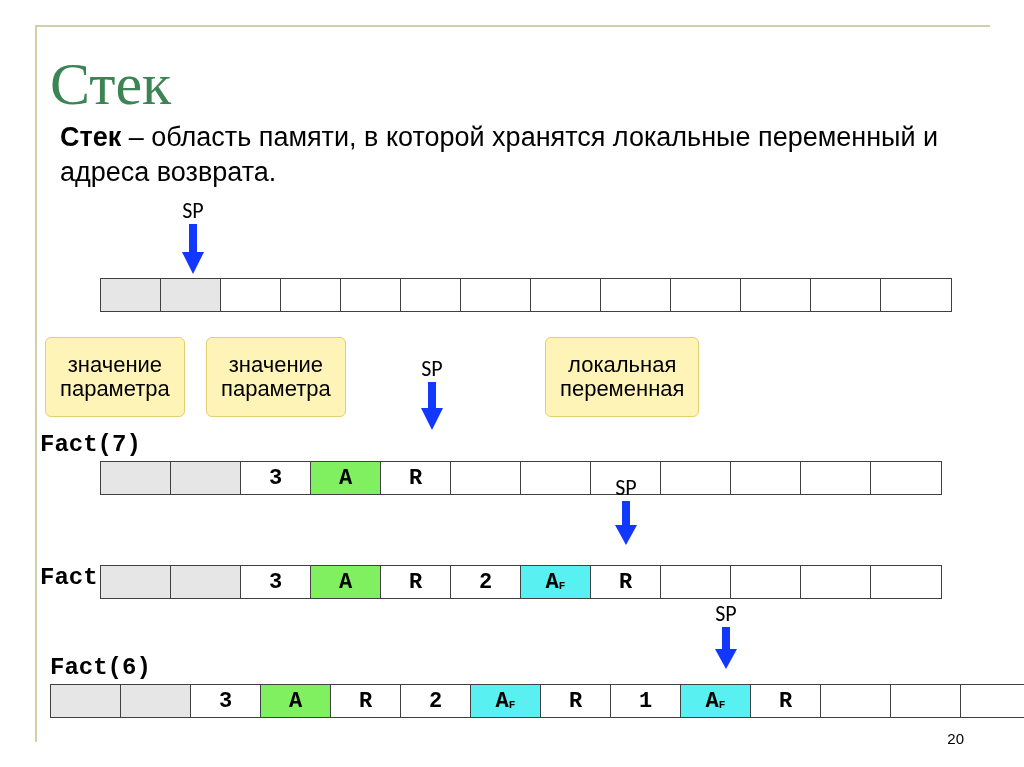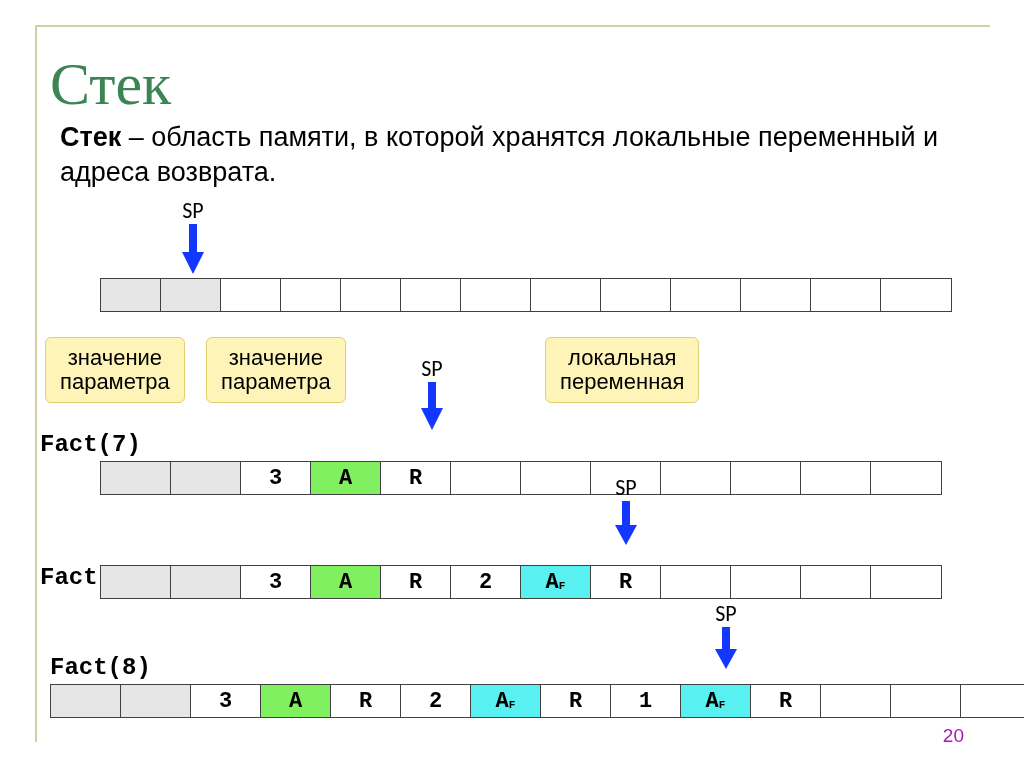--- a/index.html
+++ b/index.html
@@ -82,35 +82,35 @@
     top: 4px;
     font-weight: bold;
   }
   .tag {
     position: absolute;
     background: #fff4b8;
     border: 1px solid #e0d070;
     border-radius: 6px;
     font-size: 22px;
     text-align: center;
-    padding: 8px 14px;
+    padding: 15px 14px;
     line-height: 1.1;
   }
   .fact-label {
     position: absolute;
     font-family: "Courier New", monospace;
     font-size: 24px;
     font-weight: bold;
   }
   .page-num {
     position: absolute;
     right: 60px;
     bottom: 20px;
-    font-size: 19px;
-    color: #a21caf;
+    font-size: 15px;
+    color: #000000;
   }
 </style>
 </head>
 <body>
 
 <div class="frame"></div>
 
 <div class="title">Стек</div>
 
 <div class="definition">
@@ -202,21 +202,21 @@
   </div>
 
 <div class="sp-block" style="left:696px; top:600px;">
   <div class="sp-label">SP</div>
   <svg width="30" height="42">
     <rect x="11" y="0" width="8" height="24" fill="#1238ff"></rect>
     <polygon points="4,22 26,22 15,42" fill="#1238ff"></polygon>
   </svg>
 </div>
 
-<div class="fact-label" style="left:50px; top:654px;">Fact(8)</div>
+<div class="fact-label" style="left:50px; top:654px;">Fact(6)</div>
 <div id="row4" class="mem-row" style="left:50px; top:684px;">
     <div class="cell gray" style="width: 70px;"></div>
     <div class="cell gray" style="width: 70px;"></div>
     <div class="cell " style="width: 70px;">3</div>
     <div class="cell lime" style="width: 70px;">A</div>
     <div class="cell " style="width: 70px;">R</div>
     <div class="cell " style="width: 70px;">2</div>
     <div class="cell cyan" style="width: 70px;">A<span class="sub">F</span></div>
     <div class="cell " style="width: 70px;">R</div>
     <div class="cell " style="width: 70px;">1</div>

